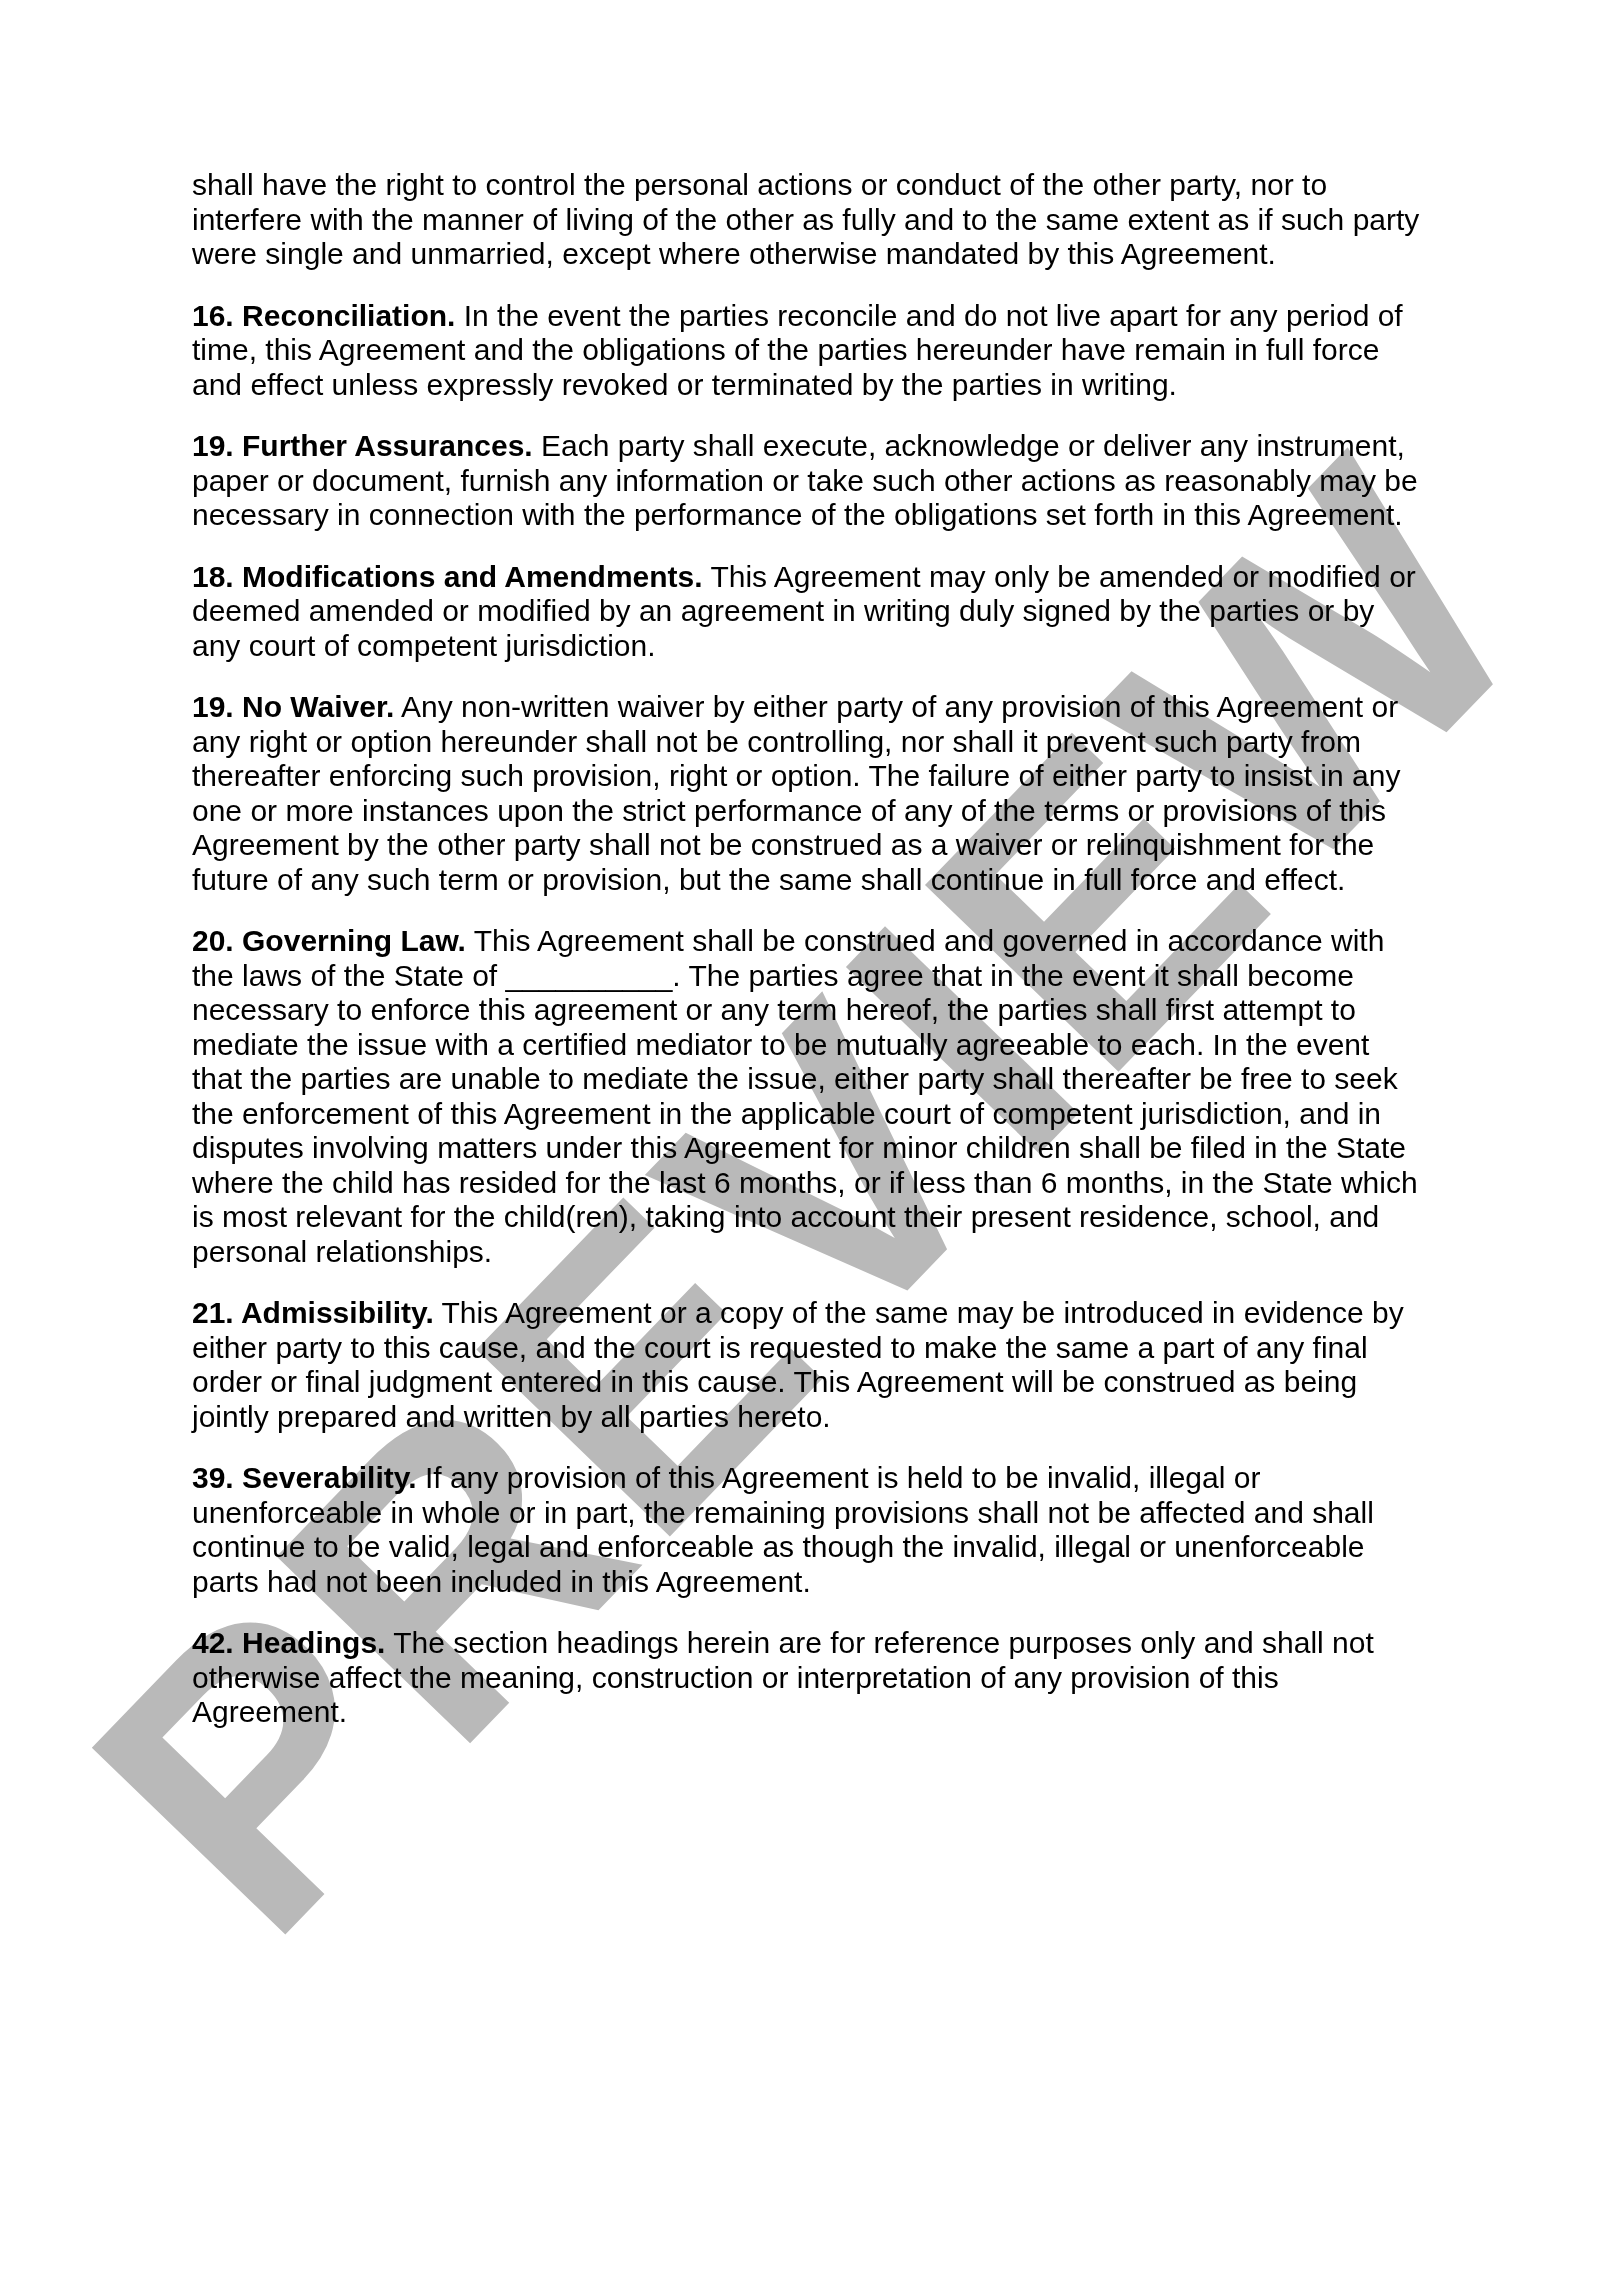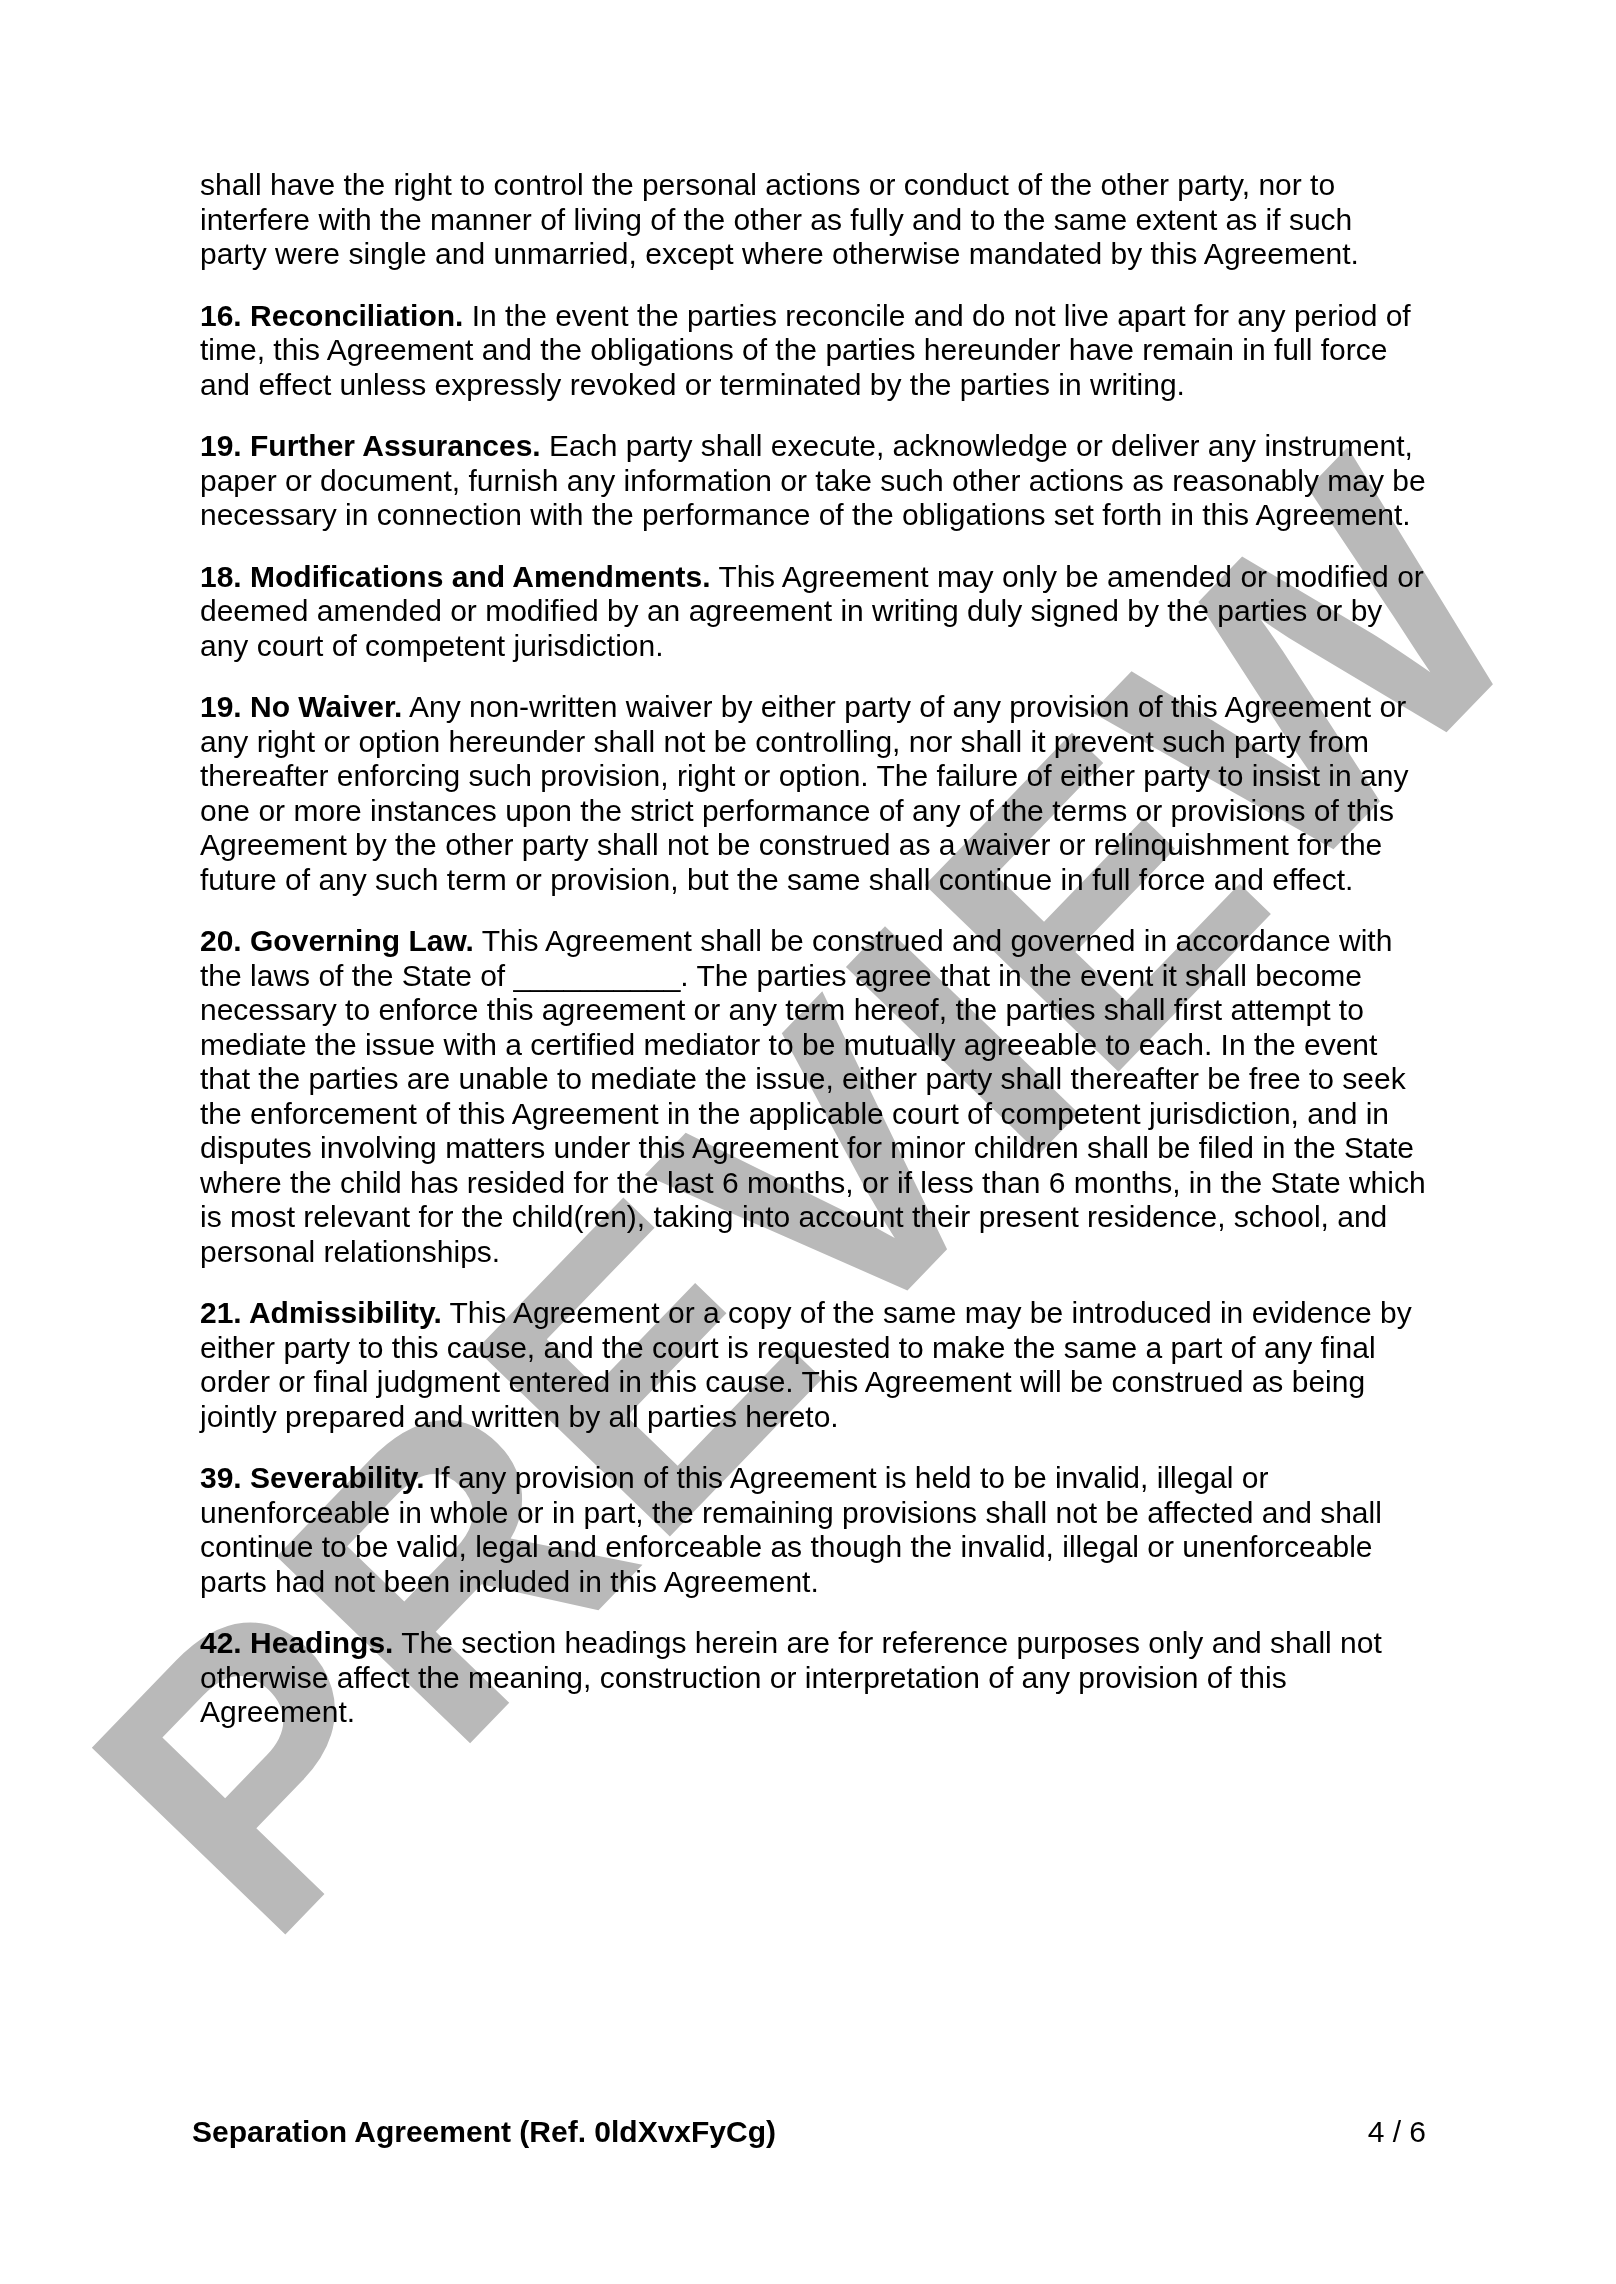--- a/index.html
+++ b/index.html
@@ -33,21 +33,21 @@
   .content {
     position: absolute;
     left: 192px;
     top: 168px;
     width: 1234px;
     font-size: 30px;
     line-height: 1.15;
     z-index: 1;
   }
   .para {
-    margin: 0 0 27px 8px;
+    margin: 0 0 27px 0;
   }
   .sec-heading {
     font-weight: bold;
   }
   .footer {
     position: absolute;
     left: 192px;
     top: 2115px;
     width: 1234px;
     display: flex;
@@ -86,19 +86,15 @@
 
     <p class="para"><span class="sec-heading">21. Admissibility.</span> <span>This Agreement or a copy of the same may be introduced in evidence by either party to this cause, and the court is requested to make the same a part of any final order or final judgment entered in this cause. This Agreement will be construed as being jointly prepared and written by all parties hereto.</span></p>
 
     <p class="para"><span class="sec-heading">39. Severability.</span> <span>If any provision of this Agreement is held to be invalid, illegal or unenforceable in whole or in part, the remaining provisions shall not be affected and shall continue to be valid, legal and enforceable as though the invalid, illegal or unenforceable parts had not been included in this Agreement.</span></p>
 
 
     <p class="para"><span class="sec-heading">42. Headings.</span> <span>The section headings herein are for reference purposes only and shall not otherwise affect the meaning, construction or interpretation of any provision of this Agreement.</span></p>
 
   </div>
 
-  <div class="footer">
-    <span class="footer-left">Separation Agreement (Ref. 0ldXvxFyCg)</span>
-    <span class="footer-right">4 / 6</span>
-  </div>
 
 </div>
 
 
 </body></html>

